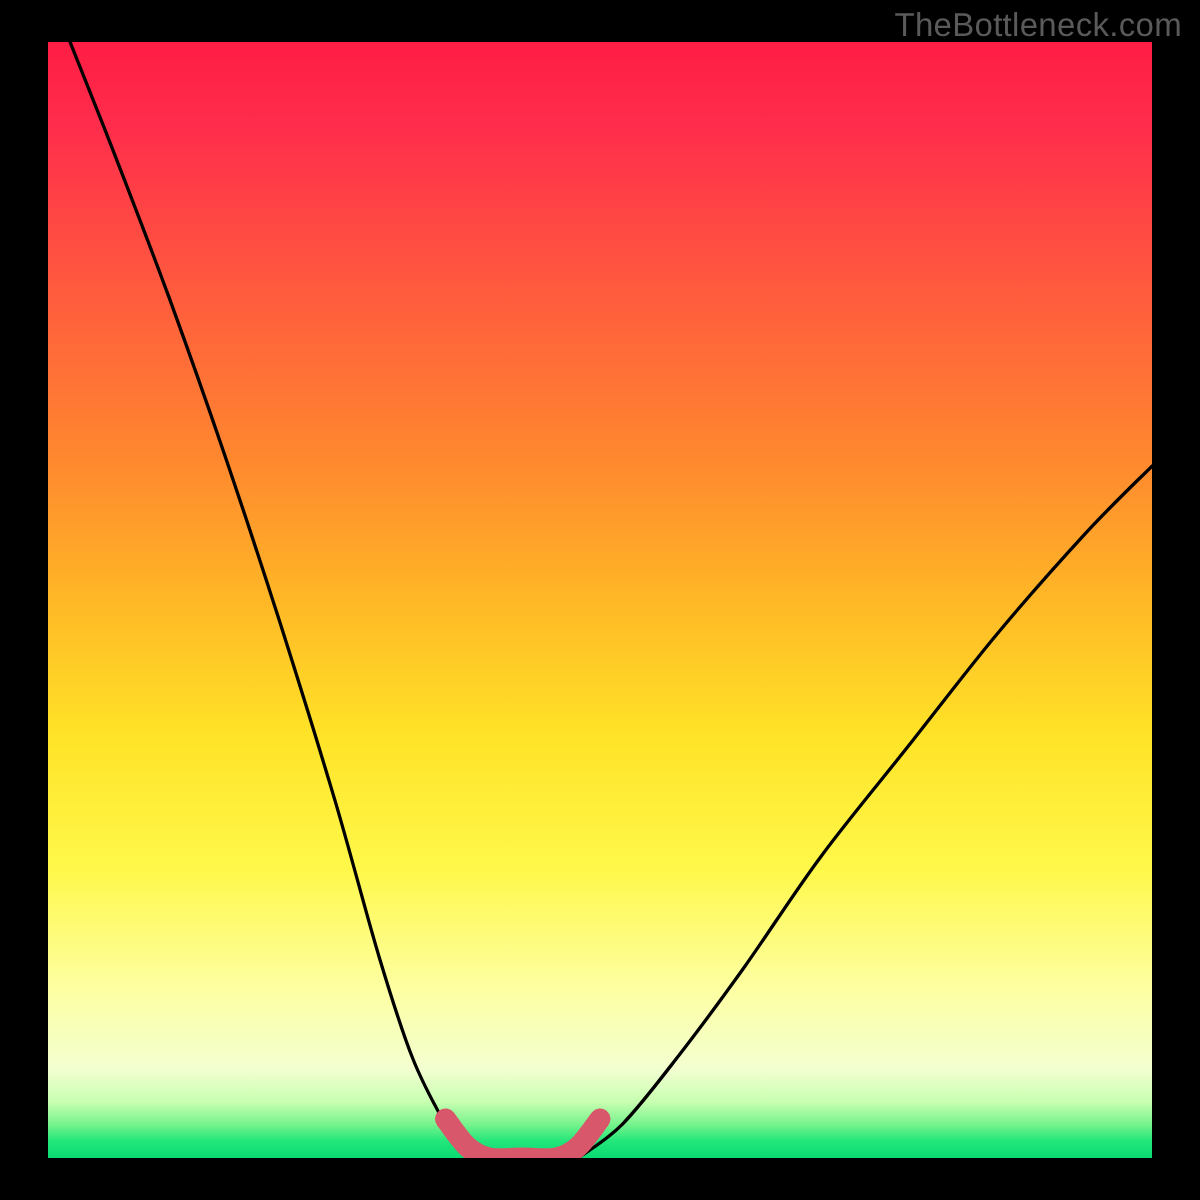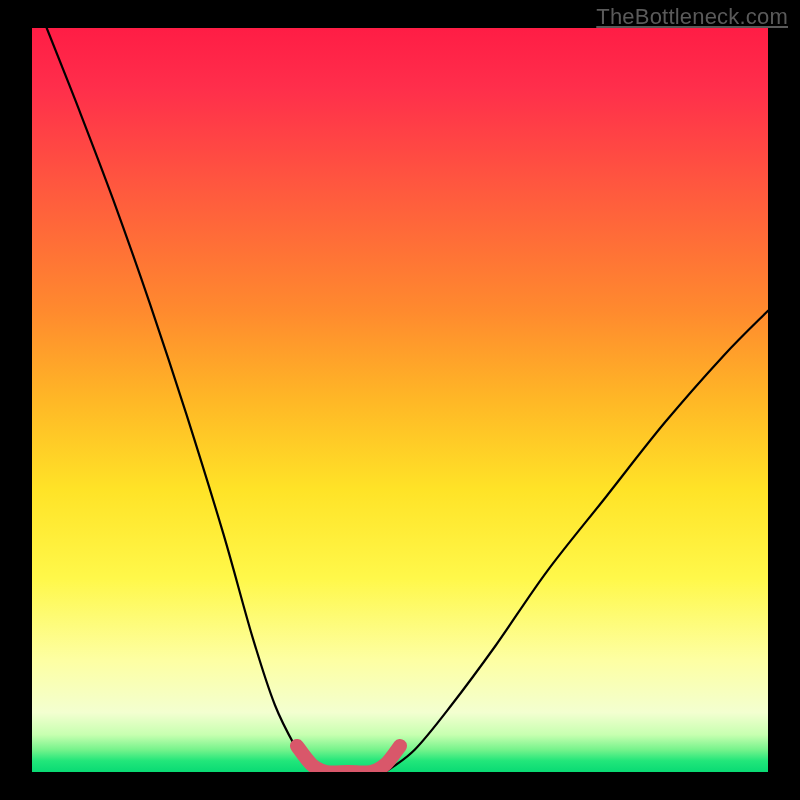--- a/index.html
+++ b/index.html
@@ -18,21 +18,20 @@
   }
   .watermark {
     position: absolute;
     top: 4px;
     right: 12px;
     color: #5a5a5a;
     font-size: 22px;
     font-weight: 500;
     letter-spacing: 0.2px;
     z-index: 10;
-    text-decoration: underline;
   }
   .plot-area {
     position: absolute;
     left: 32px;
     top: 28px;
     width: 736px;
     height: 744px;
     overflow: hidden;
   }
   .gradient {

